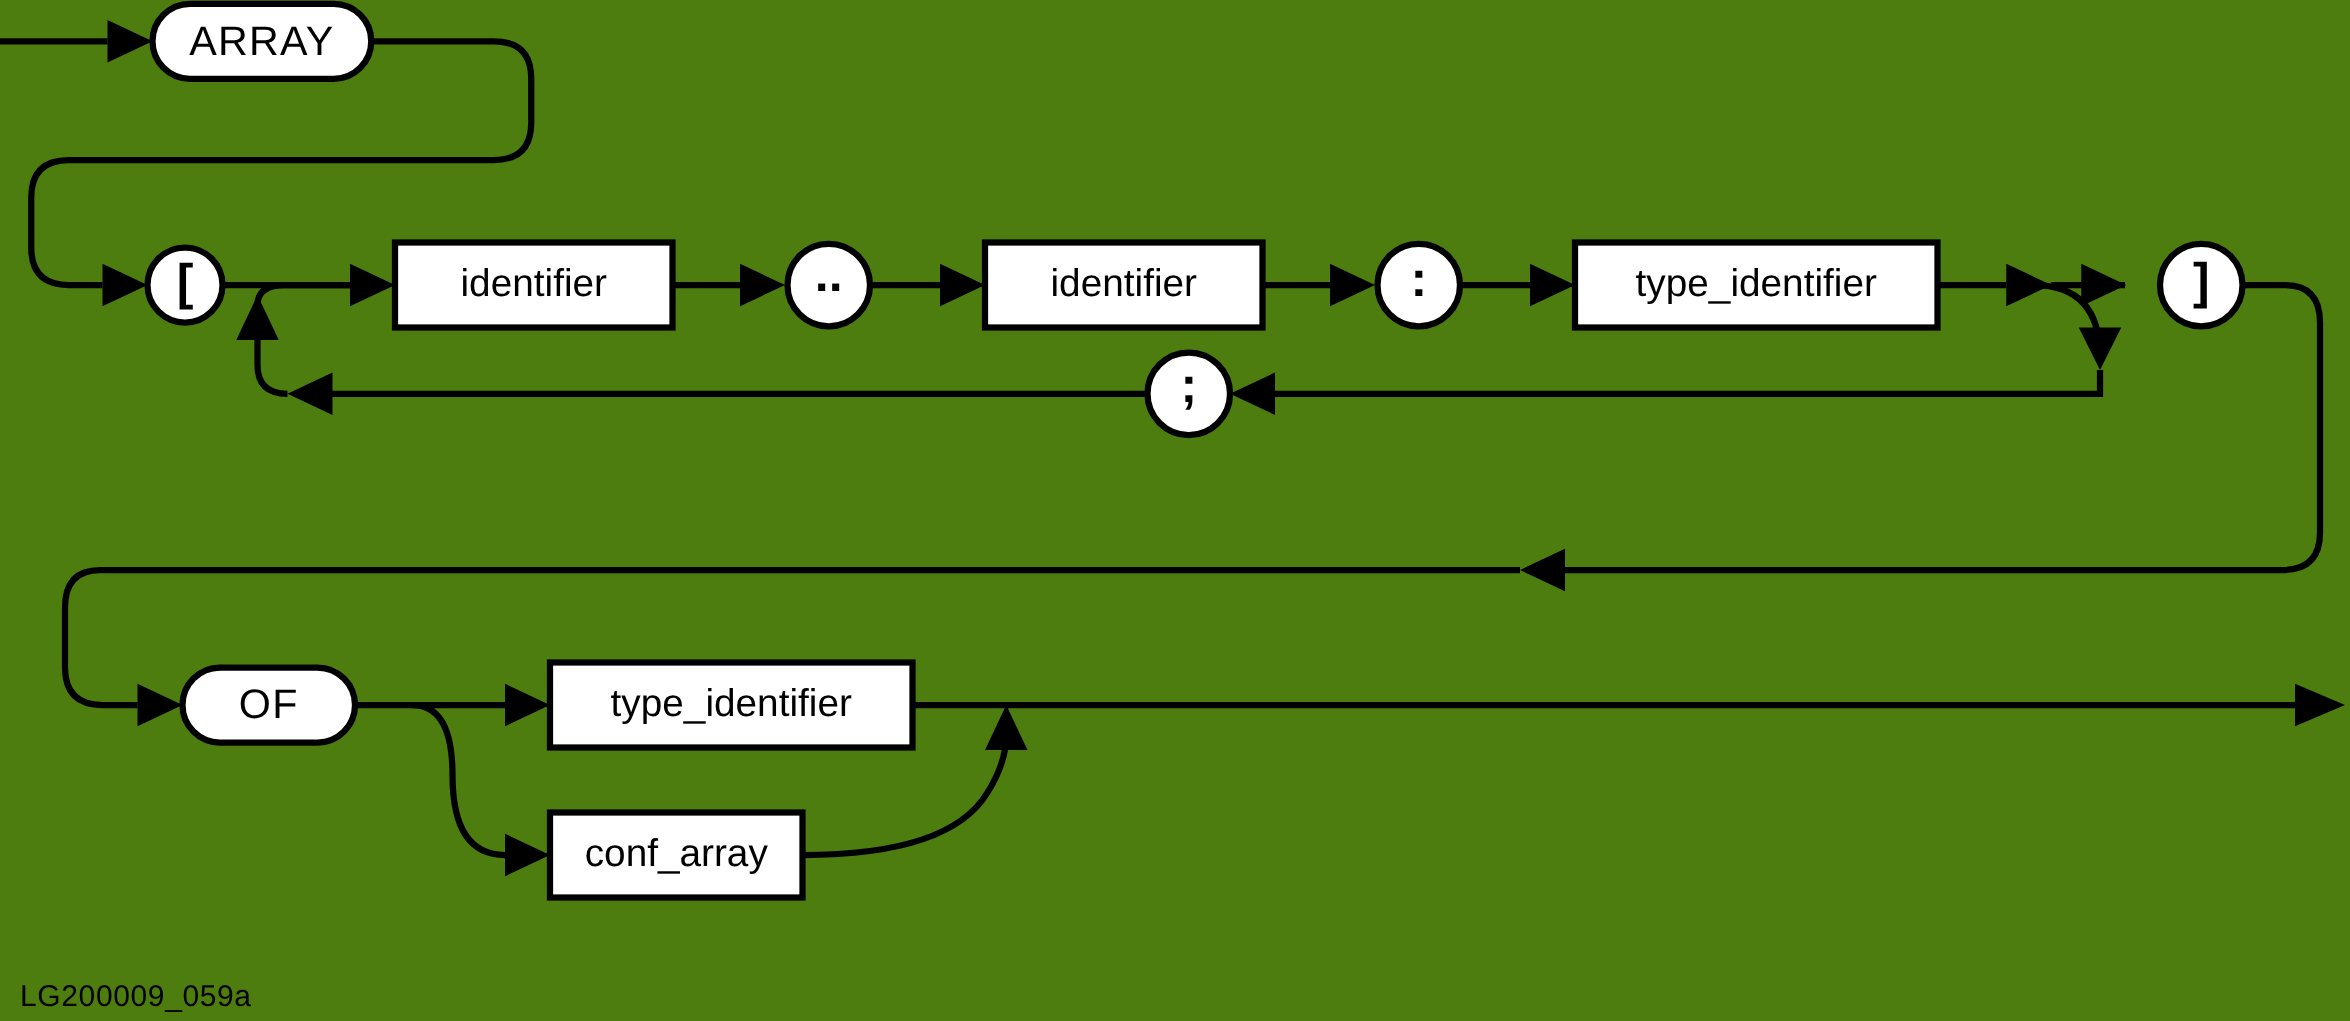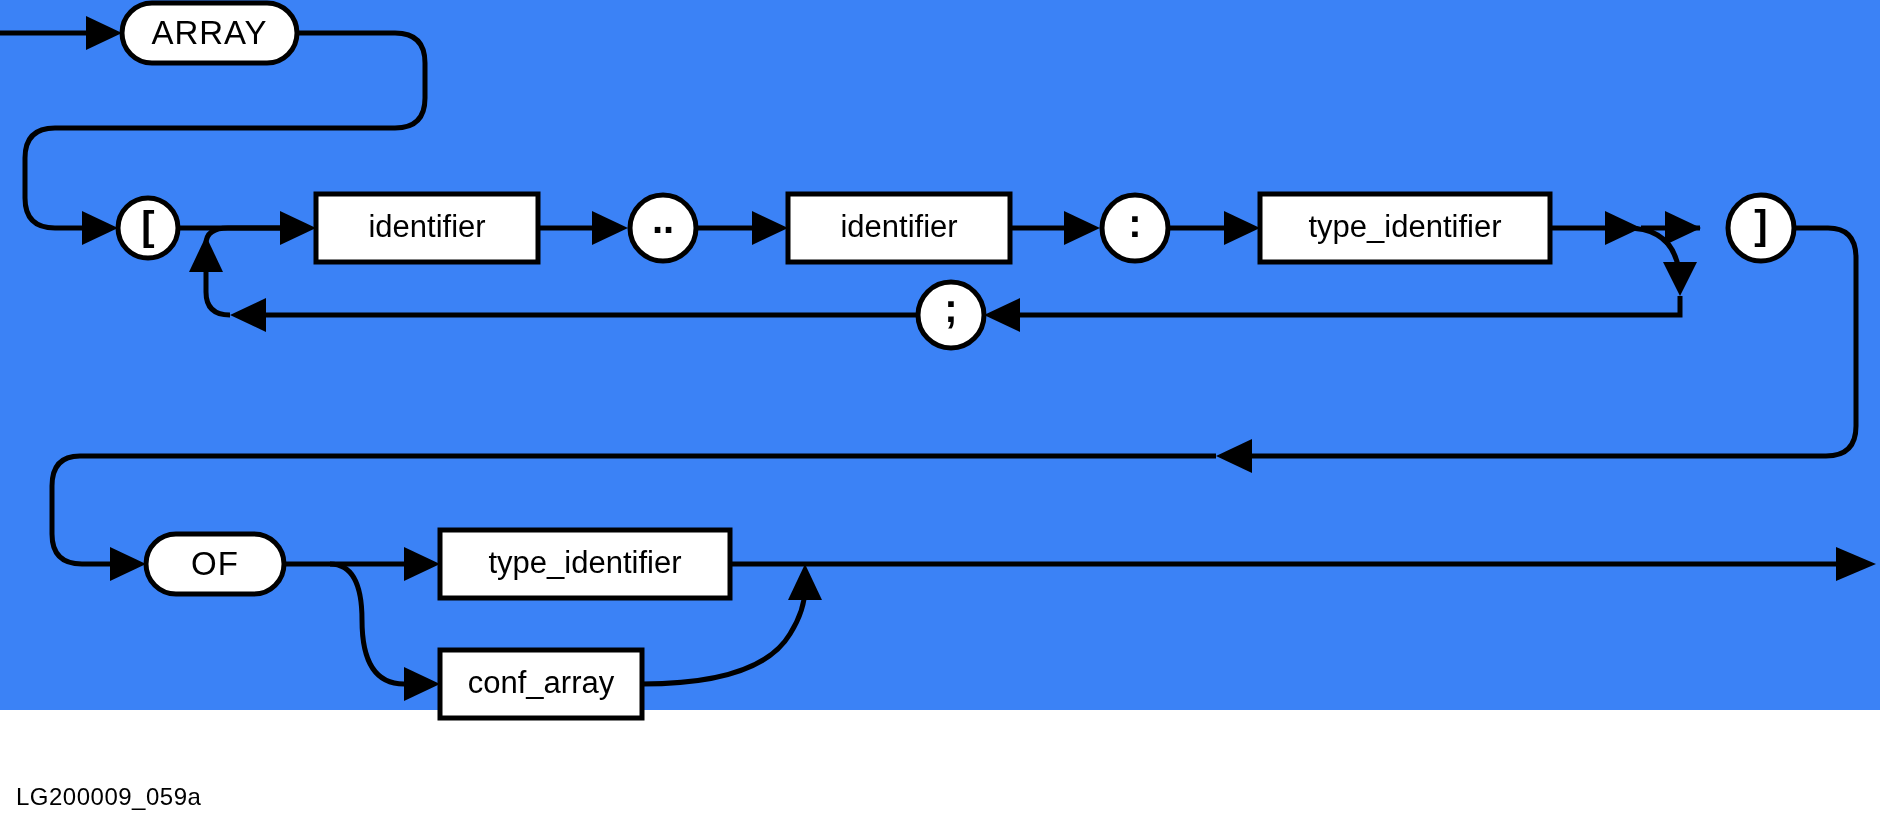--- a/index.html
+++ b/index.html
@@ -9,22 +9,22 @@
   }
   body {
     width: 1880px;
     height: 817px;
     font-family: "Liberation Sans", sans-serif;
     overflow: hidden;
   }
   #diagram-root {
     position: relative;
     width: 1880px;
-    height: 710px;
-    background: #3b82f6;
+    height: 817px;
+    background: #4d7c0f;
   }
   svg#railroad {
     display: block;
     width: 1880px;
     height: 817px;
   }
   .rail {
     fill: none;
     stroke: #000000;
     stroke-width: 5;

